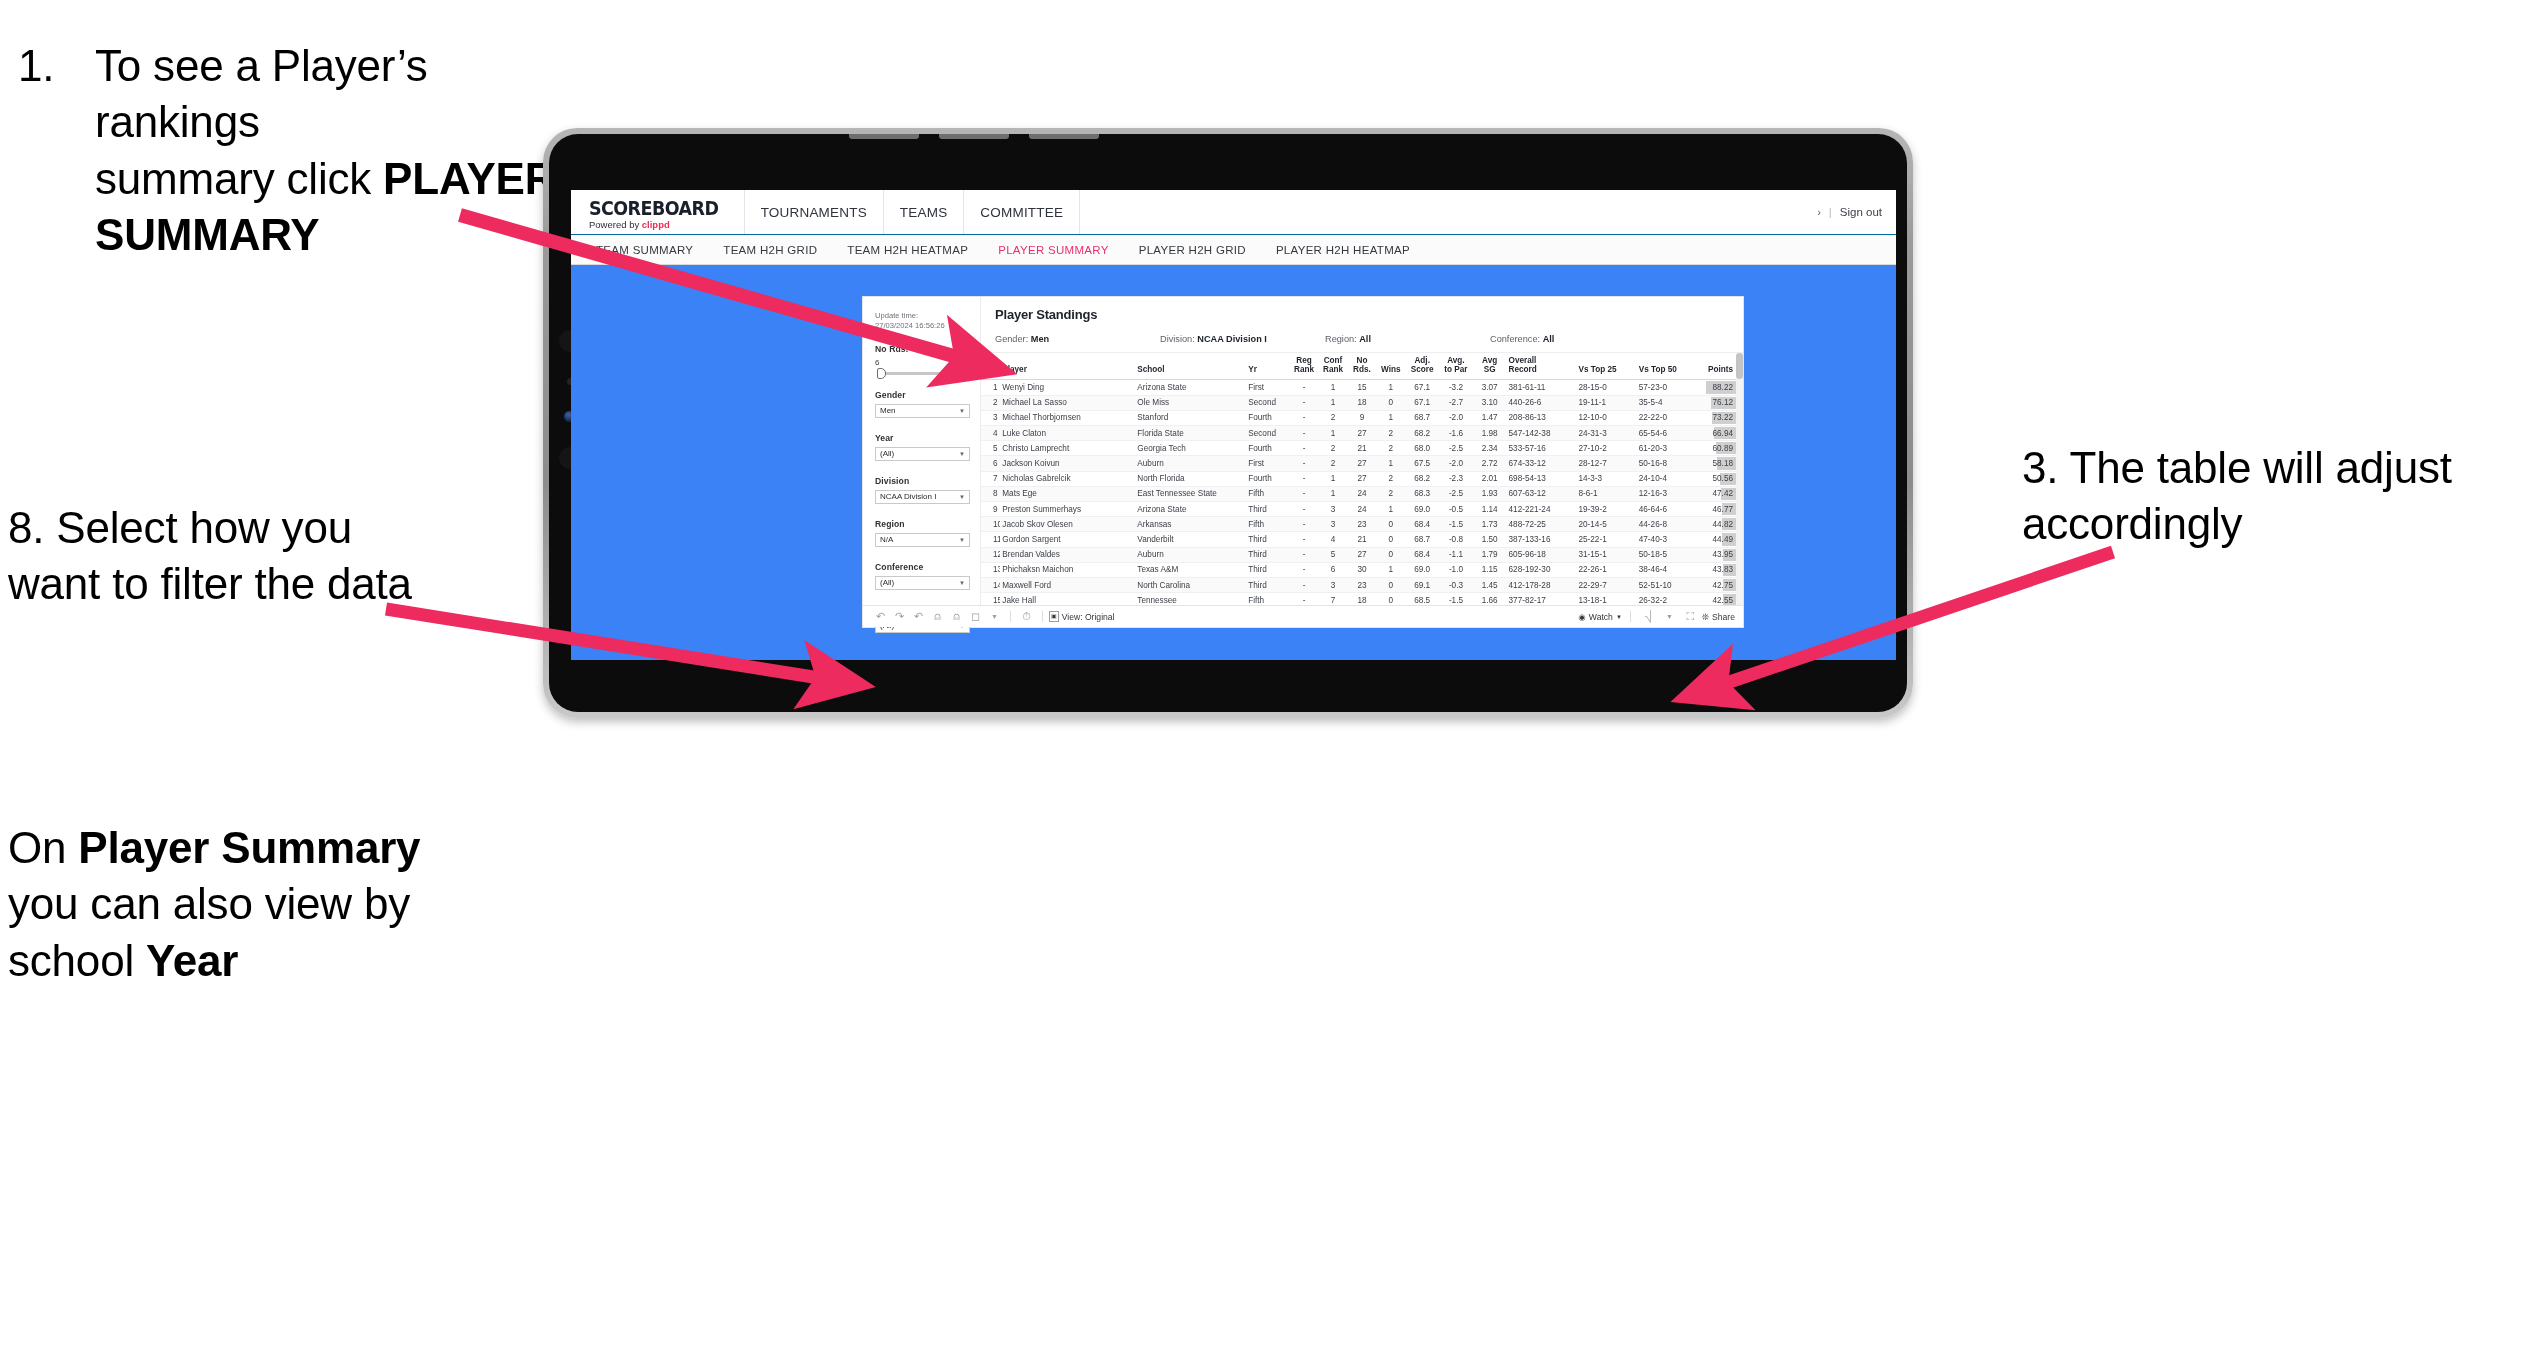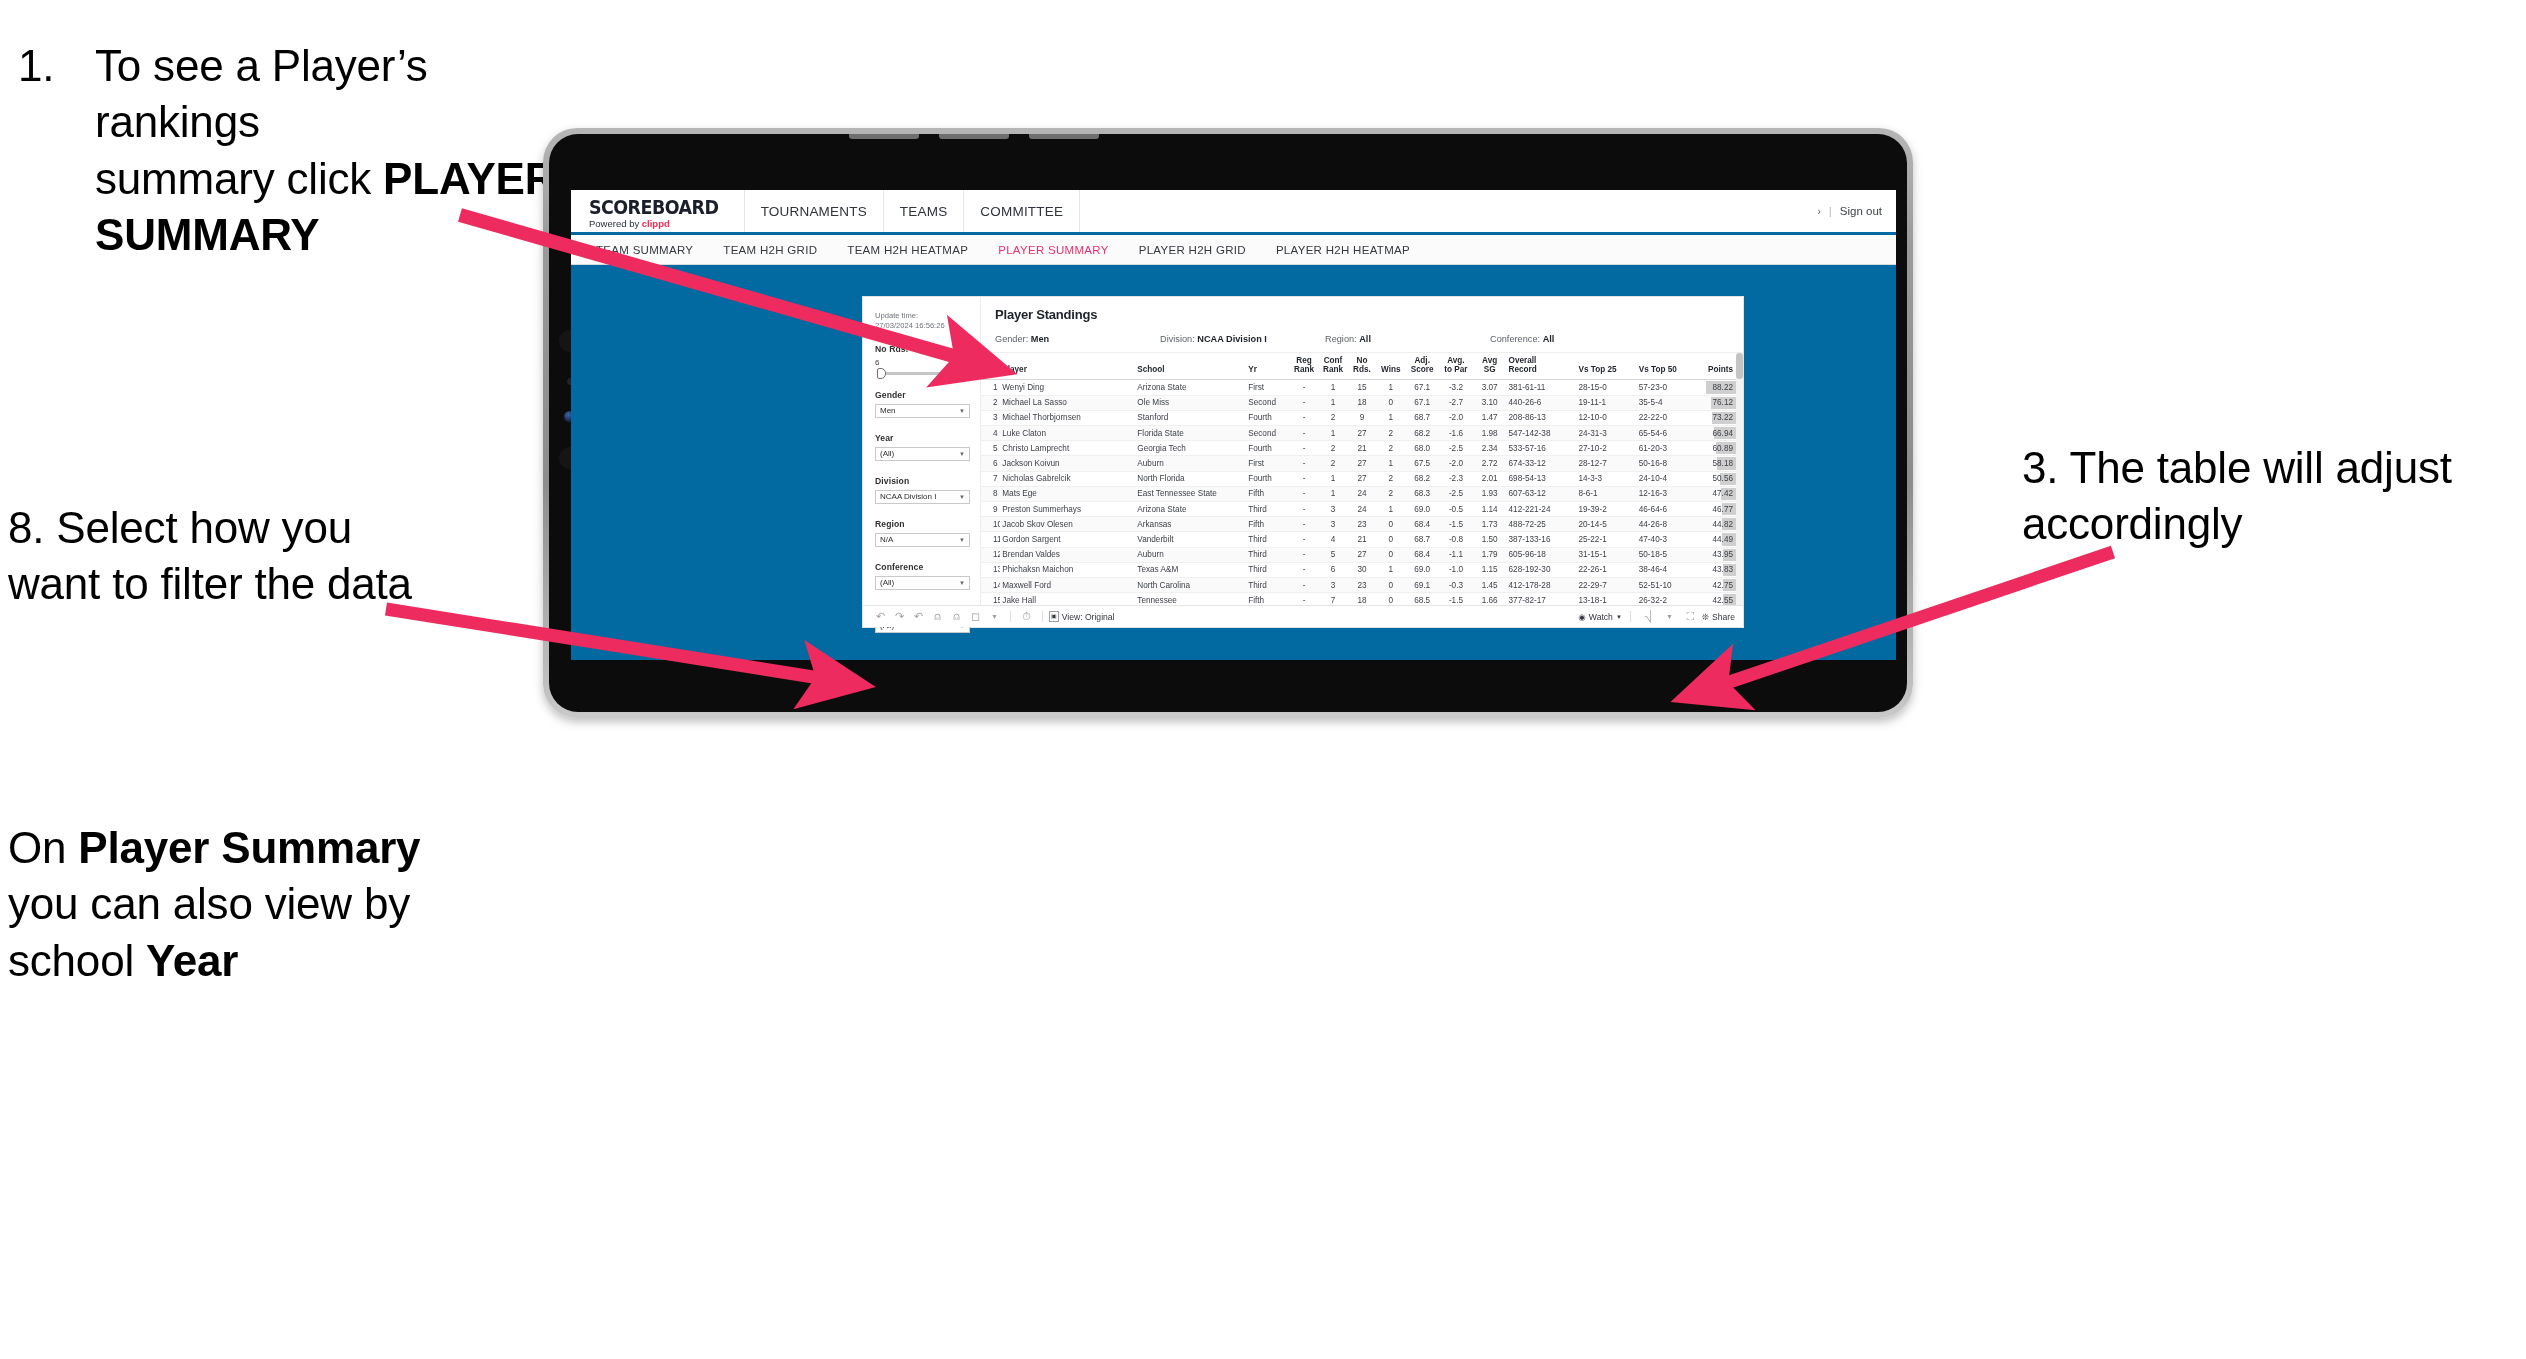--- a/index.html
+++ b/index.html
@@ -47,21 +47,21 @@
 
   
   #screen {
     position:absolute; left:22px; top:56px; width:1325px; height:470px;
     background:#e7e8ea; overflow:hidden;
   }
 
   
   #topnav {
     height:45px; background:#ffffff; display:flex; align-items:stretch;
-    border-bottom:3px solid #0369a1; position:relative;
+    border-bottom:1px solid #0369a1; position:relative;
   }
   .brand { padding:5px 14px 0 18px; display:flex; flex-direction:column; justify-content:center; }
   .brand .wordmark {
     font-family:"DejaVu Sans", sans-serif; font-weight:700; font-size:19px;
     letter-spacing:-0.6px; color:#1b1f2b; line-height:1; transform:scaleX(.92); transform-origin:left;
   }
   .brand .powered { font-size:9.5px; color:#2a2f3a; margin-top:1px; }
   .brand .powered .clippd { color:#ef2b56; font-weight:700; }
 
   .topnav-items { display:flex; align-items:stretch; }
@@ -84,21 +84,21 @@
     height:30px; background:#fbfbfb; border-bottom:1px solid #d9d9d9;
     display:flex; align-items:center; padding-left:10px; gap:0;
   }
   .subnav-item {
     font-size:11.5px; color:#34383f; letter-spacing:.3px;
     padding:0 15px; cursor:pointer; white-space:nowrap;
   }
   .subnav-item.active { color:#e8316a; }
 
   
-  #canvas { position:relative; height:395px; background:#0369a1; }
+  #canvas { position:relative; height:395px; background:#3b82f6; }
 
   #viz {
     position:absolute; left:292px; top:32px; width:880px; height:330px;
     background:#ffffff; box-shadow:0 0 0 1px #e3e3e3;
     display:flex; flex-direction:column;
   }
   #viz-body { flex:1; display:flex; min-height:0; }
 
   
   #filters {

